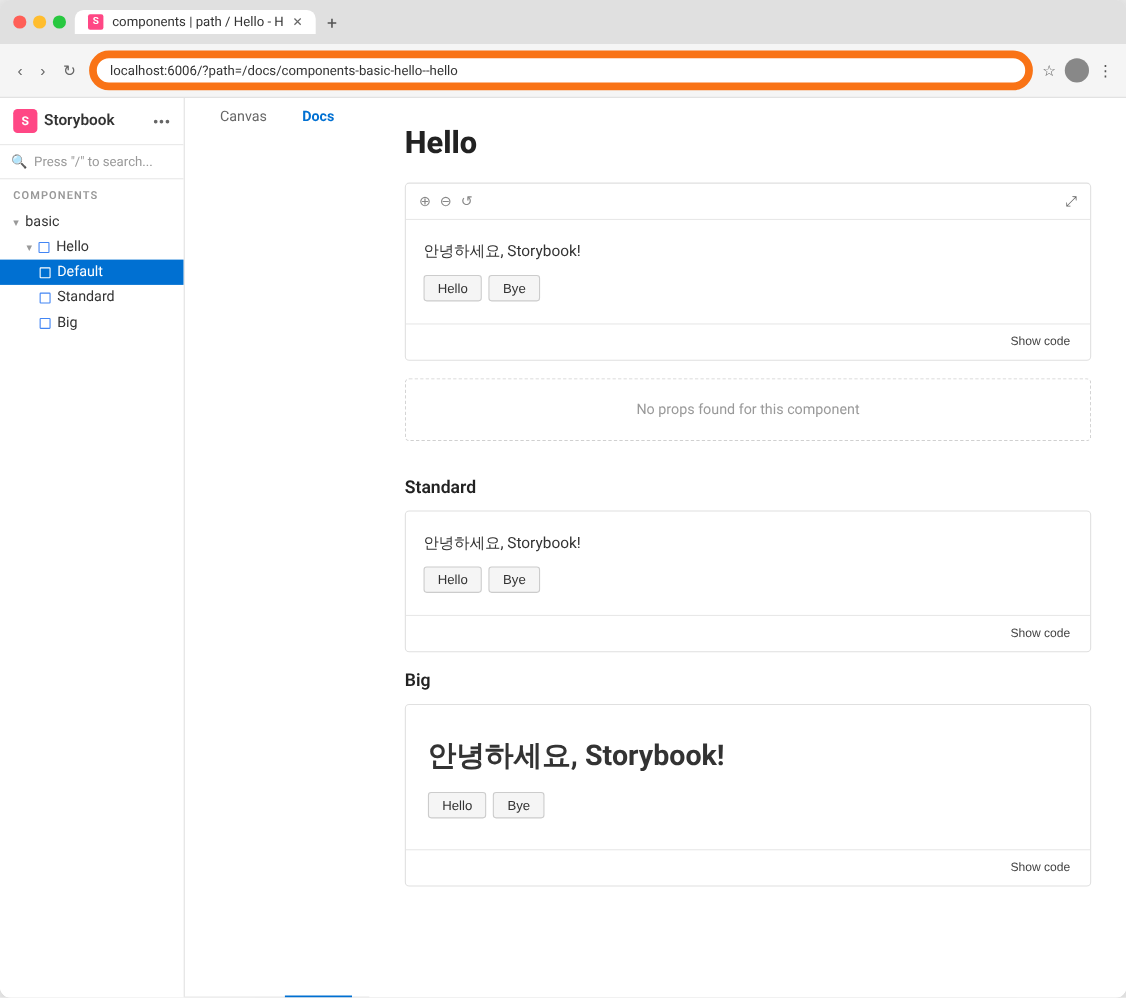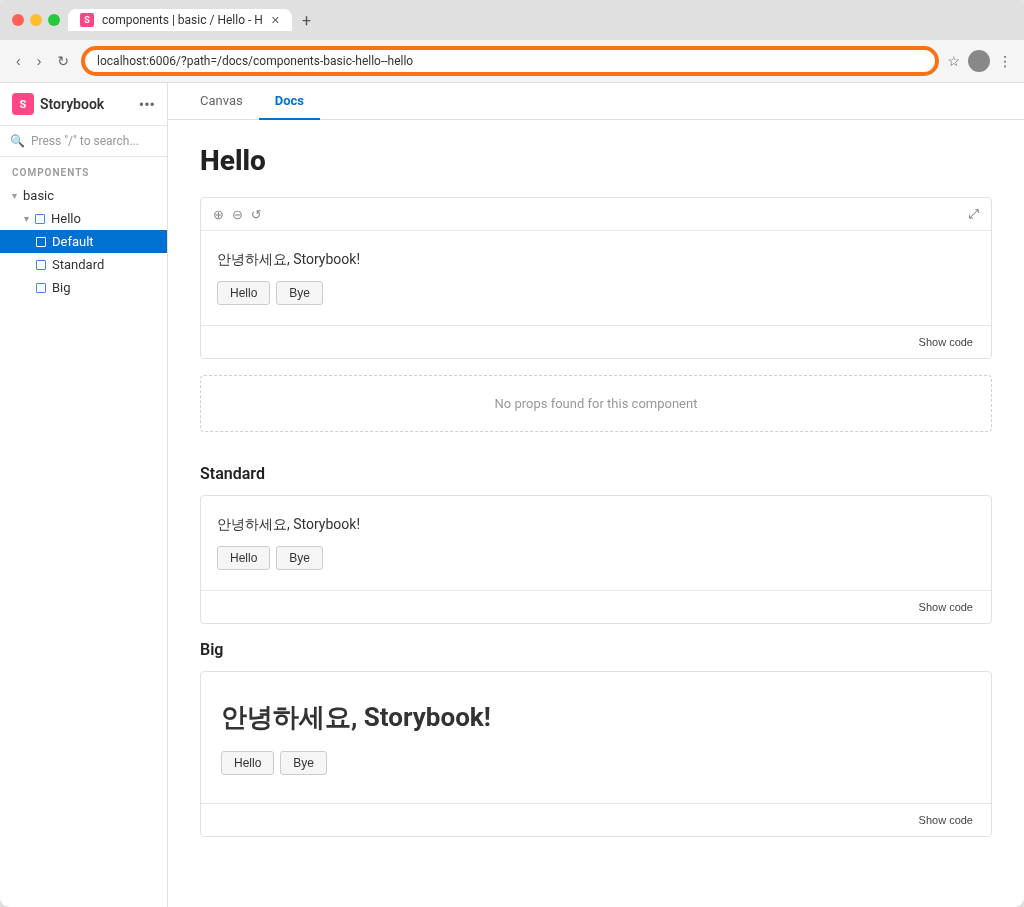--- a/index.html
+++ b/index.html
@@ -100,21 +100,21 @@
       border: none;
       font-size: 14px;
       color: #666;
       cursor: pointer;
       padding: 2px 4px;
     }
 
     .address-bar {
       flex: 1;
       background: #fff;
-      border: 4px solid #f97316;
+      border: 7px solid #f97316;
       border-radius: 20px;
       padding: 4px 12px;
       font-size: 12px;
       color: #333;
       display: flex;
       align-items: center;
     }
 
     .toolbar-icons {
       display: flex;
@@ -253,21 +253,21 @@
       width: 10px;
       height: 10px;
       border: 1.5px solid currentColor;
       border-radius: 1px;
     }
 
     
     .main-content {
       flex: 1;
       display: flex;
-      flex-direction: column;
+      flex-direction: row;
       overflow: hidden;
     }
 
     .top-tabs {
       display: flex;
       border-bottom: 1px solid #e0e0e0;
       padding: 0 16px;
       background: #fff;
     }
 
@@ -436,21 +436,21 @@
 
   <div class="browser-titlebar">
     <div class="traffic-lights">
       <div class="traffic-light tl-red"></div>
       <div class="traffic-light tl-yellow"></div>
       <div class="traffic-light tl-green"></div>
     </div>
     <div class="tab-bar">
       <div class="browser-tab">
         <div class="tab-favicon">S</div>
-        <span>components | basic / Hello - H</span>
+        <span>components | path / Hello - H</span>
         <span class="tab-close">✕</span>
       </div>
       <span class="new-tab-btn">+</span>
     </div>
   </div>
 
   <div class="browser-toolbar">
     <button class="nav-btn">‹</button>
     <button class="nav-btn">›</button>
     <button class="nav-btn">↻</button>

